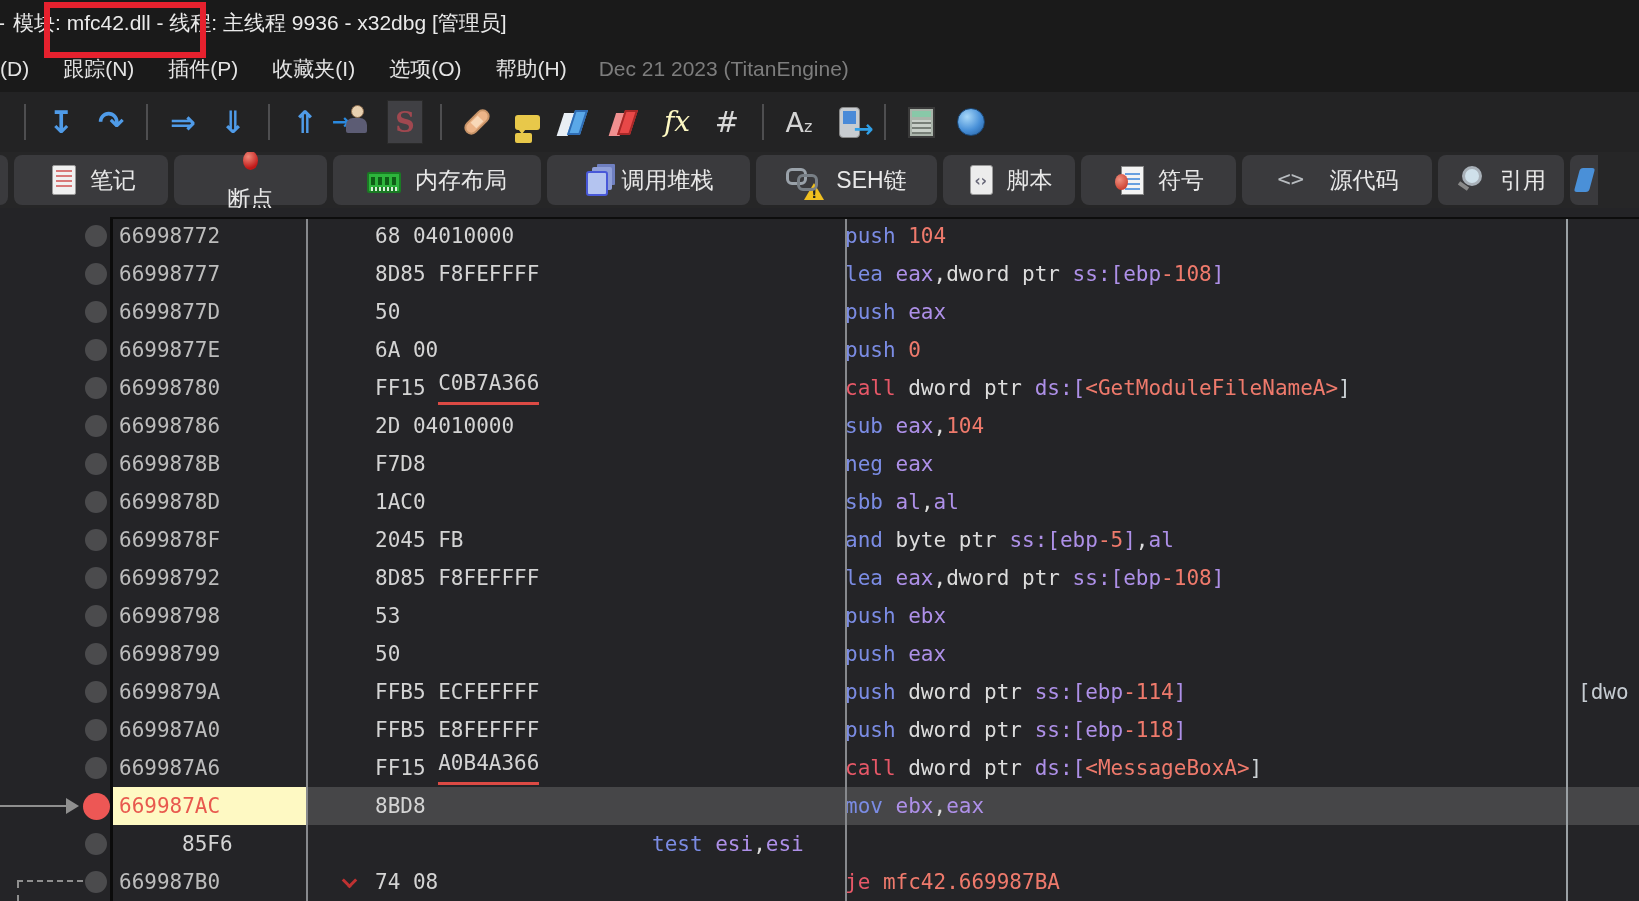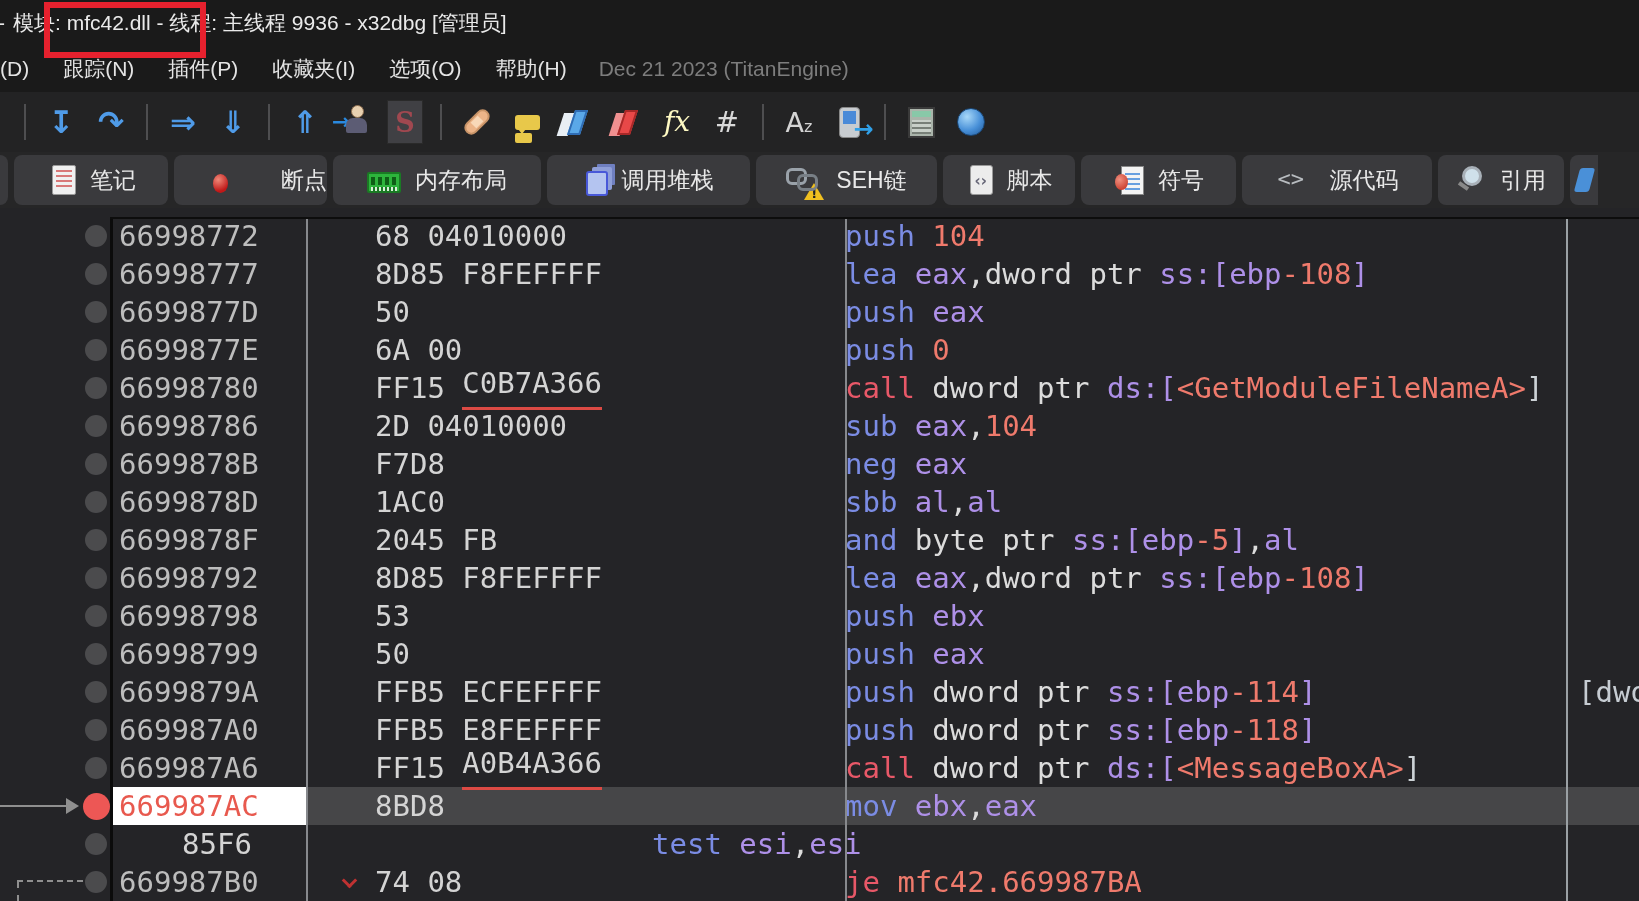--- a/index.html
+++ b/index.html
@@ -128,33 +128,33 @@
   #sep-addr  { left:306px; width:2px; background:#87898d; }
   #sep-bytes { left:845px; width:2px; background:#87898d; }
   #sep-instr { left:1566px; width:2px; background:#9aa0a4; }
   #tbl-top-border { position:absolute; left:110px; right:0; top:9px; height:2px; background:#0d0d0d; z-index:4; }
 
   #row-highlight { position:absolute; left:113px; right:0; top:579px; height:38px; background:#464648; z-index:0; }
   #jump-vline { position:absolute; left:17px; top:674px; bottom:0; border-left:2px dashed #8f8f8f; z-index:2; }
 
   #rows { position:absolute; left:0; top:9px; width:1639px; z-index:2; }
   .drow { height:38px; display:flex; align-items:center; position:relative;
-          font-family:"DejaVu Sans Mono", monospace; font-size:29px; white-space:pre; }
+          font-family:"DejaVu Sans Mono", monospace; font-size:21px; white-space:pre; }
   .cell-gutter { width:113px; height:100%; position:relative; flex:none; display:flex;
                  align-items:center; justify-content:flex-end; }
   .bullet { width:22px; height:22px; border-radius:50%; background:#4b4b4d; margin-right:6px; }
   .bullet.red { width:27px; height:27px; background:#ed5755; margin-right:3px; }
   .eip-line { position:absolute; left:0; top:50%; margin-top:-1px; width:68px; height:2px; background:#8f8f8f; }
   .eip-head { position:absolute; left:66px; top:50%; margin-top:-8px; width:0; height:0;
               border-left:13px solid #8f8f8f; border-top:8px solid transparent; border-bottom:8px solid transparent; }
   .jump-hdash { position:absolute; left:17px; width:66px; top:50%; margin-top:-2px;
                 border-top:2px dashed #8f8f8f; }
   .cell-addr { width:193px; height:100%; flex:none; color:#bdbdbd; display:flex; align-items:center;
                padding-left:6px; }
-  .cell-addr.cur { background:#ffffff; color:#e8594e; }
+  .cell-addr.cur { background:#fef9c3; color:#e8594e; }
   .cell-bytes { width:539px; height:100%; flex:none; color:#d4d4d4; display:flex; align-items:center;
                 padding-left:69px; position:relative; }
   .bseg.u { border-bottom:3px solid #dc4a44; padding-bottom:7px; }
   .jmp-caret { position:absolute; left:38px; top:50%; margin-top:-7px; width:11px; height:11px;
                border-right:3px solid #c03232; border-bottom:3px solid #c03232; transform:rotate(45deg); }
   .cell-instr { width:721px; height:100%; flex:none; display:flex; align-items:center; 
                 overflow:visible; }
   .cell-comment { flex:1; height:100%; display:flex; align-items:center; padding-left:12px;
                   color:#c6ccd2; overflow:hidden; }
   .tk-m { color:#7b8ce4; } .tk-c { color:#e85868; } .tk-r { color:#ae90e8; }
@@ -242,21 +242,21 @@
     </div>
   </div>
 
 <div id="tabbar">
 
 <div class="tab-stub" style="width: 8px;"></div>
     <div class="tab" style="width: 154px;">
       <span class="tico tico-note"><i class="sub"></i></span>
       <span>笔记</span>
     </div>
-    <div class="tab" style="width: 153px;">
+    <div class="tab" style="width: 153px; flex-direction: column;">
       <span class="tico tico-breakpoint"><i class="sub"></i></span>
       <span>断点</span>
     </div>
     <div class="tab" style="width: 208px;">
       <span class="tico tico-memory"><i class="sub"></i></span>
       <span>内存布局</span>
     </div>
     <div class="tab" style="width: 203px;">
       <span class="tico tico-callstack"><i class="sub"></i></span>
       <span>调用堆栈</span>

